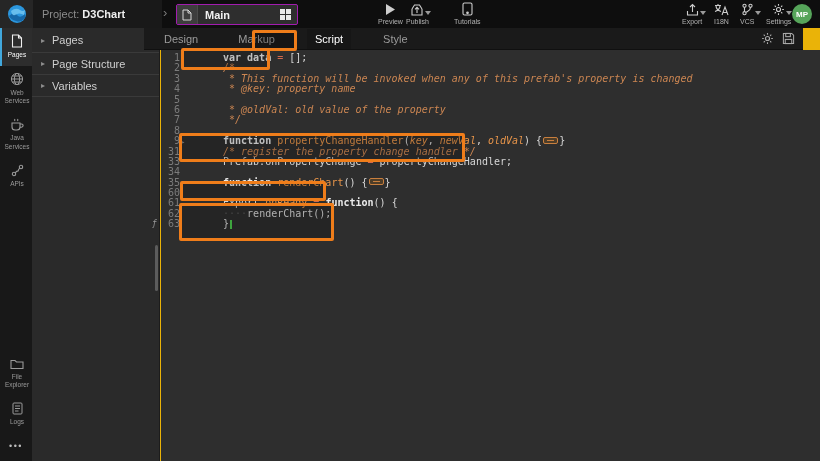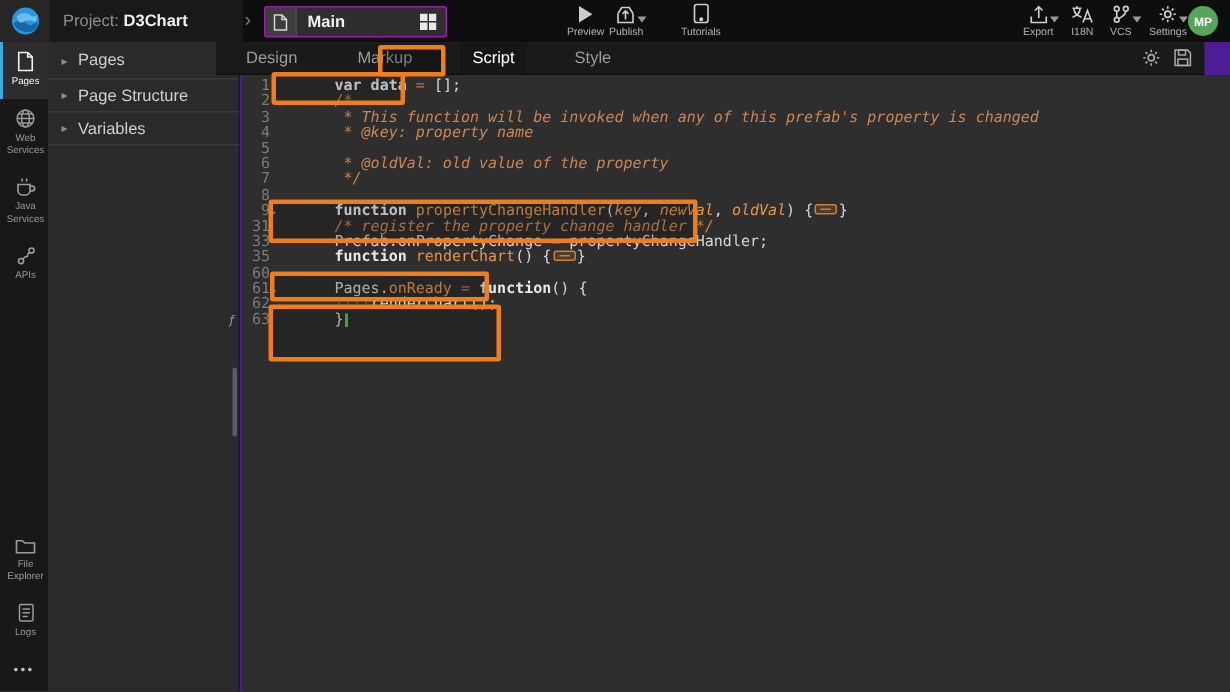--- a/index.html
+++ b/index.html
@@ -1,18 +1,18 @@
 <!DOCTYPE html>
 <html><head>
 <meta charset="utf-8">
 <style>
   * { margin:0; padding:0; box-sizing:border-box; }
   html,body { width:820px; height:461px; overflow:hidden; background:#2e2e2e;
     font-family:"Liberation Sans", sans-serif; }
-  .app { position:relative; width:820px; height:461px; background:#4c1d95; }
+  .app { position:relative; width:820px; height:461px; background:#eab308; }
 
   
   .topbar { position:absolute; left:0; top:0; width:820px; height:28px; background:#0e0e0e; }
   .tb-left { position:absolute; left:0; top:0; width:162px; height:28px; background:#191919;
     display:flex; align-items:center; }
   .logo-box { width:33px; height:28px; background:#262626; display:flex; align-items:center; justify-content:center; }
   .proj { margin-left:9px; font-size:11px; color:#8d8d8d; white-space:nowrap; }
   .proj b { color:#efefef; font-weight:bold; }
   .tb-chevron { position:absolute; left:163px; top:5px; color:#7a7a7a; font-size:13px; }
   .page-sel { position:absolute; left:176px; top:4px; width:122px; height:21px; background:#2e2e2e;
@@ -384,30 +384,34 @@
       </div>
       <div class="erow">
         <div class="gut">31</div>
         <div class="cde"><span class="tk-c">/* register the property change handler */</span></div>
       </div>
       <div class="erow">
         <div class="gut">33</div>
         <div class="cde"><span class="tk-p">Prefab.onPropertyChange </span><span class="tk-o">=</span><span class="tk-p"> propertyChangeHandler;</span></div>
       </div>
       <div class="erow">
+        <div class="gut">34</div>
+        <div class="cde"></div>
+      </div>
+      <div class="erow">
         <div class="gut">35</div>
         <div class="cde"><span class="tk-k">function</span><span class="tk-p"> </span><span class="tk-f">renderChart</span><span class="tk-p">() {</span><span class="tk-b"></span><span class="tk-p">}</span></div>
       </div>
       <div class="erow">
         <div class="gut">60</div>
         <div class="cde"></div>
       </div>
       <div class="erow">
         <div class="gut">61<span class="fold">▸</span></div>
-        <div class="cde"><span class="tk-p">Pages.</span><span class="tk-f">onReady</span><span class="tk-p"> </span><span class="tk-o">=</span><span class="tk-p"> </span><span class="tk-k">function</span><span class="tk-p">() {</span></div>
+        <div class="cde"><span class="tk-p">Export.</span><span class="tk-f">onReady</span><span class="tk-p"> </span><span class="tk-o">=</span><span class="tk-p"> </span><span class="tk-k">function</span><span class="tk-p">() {</span></div>
       </div>
       <div class="erow">
         <div class="gut">62</div>
         <div class="cde"><span class="tk-w">····</span><span class="tk-p">renderChart();</span></div>
       </div>
       <div class="erow">
         <div class="gut">63<span class="info">ƒ</span></div>
         <div class="cde"><span class="tk-p">}</span><span class="tk-u"></span></div>
       </div>
     </div>

